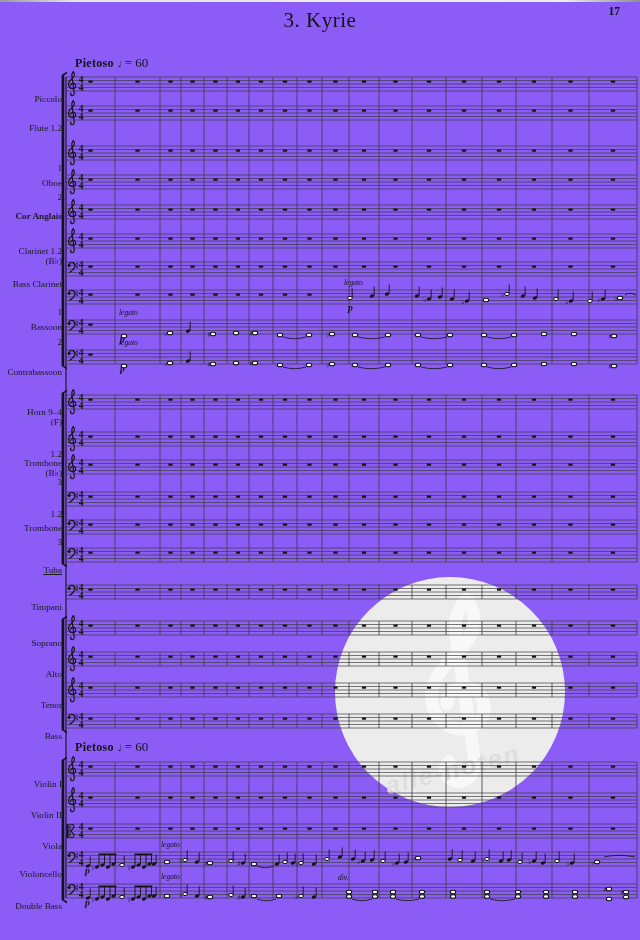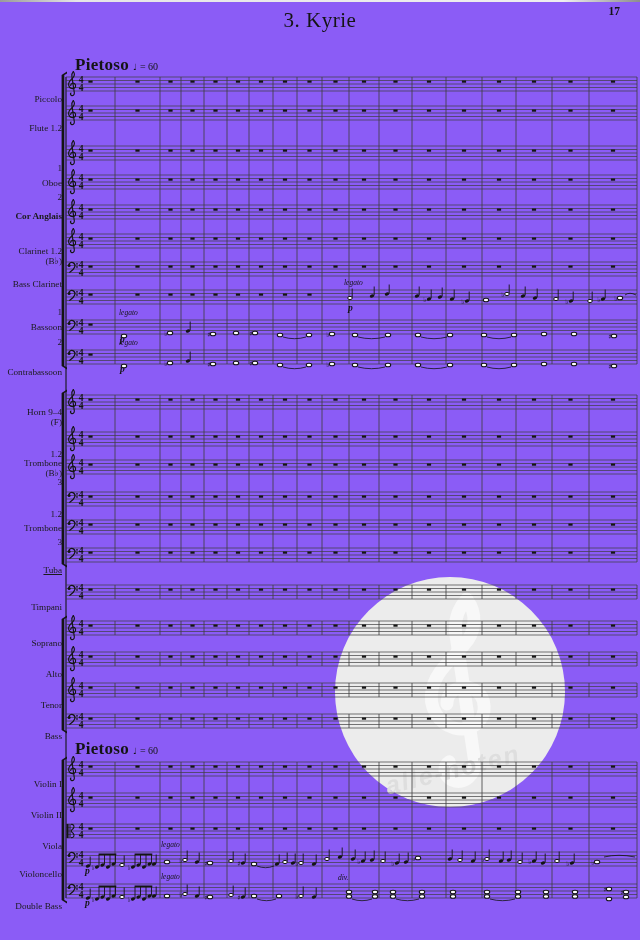--- a/index.html
+++ b/index.html
@@ -3,23 +3,23 @@
 <meta charset="utf-8">
 <style>
   html,body{margin:0;padding:0;background:#888;}
   .page{position:relative;width:640px;height:940px;background:#8b5cf6;overflow:hidden;
         font-family:"Liberation Serif","DejaVu Serif",serif;color:#141414;}
   .page::before{content:"";position:absolute;top:0;left:0;right:0;height:2px;
         background:linear-gradient(to right,#9a9a9a,#e6e6e6 12%,#efefef 88%,#8d8d8d);}
   .page-number{position:absolute;top:5px;right:20px;font-weight:bold;font-size:11.5px;}
   .title{position:absolute;top:8px;left:0;right:0;text-align:center;font-size:21px;letter-spacing:.5px;}
   .tempo{position:absolute;left:75px;font-size:11.5px;white-space:nowrap;}
-  .tempo b{font-size:17px;letter-spacing:.3px;}
+  .tempo b{font-size:12px;letter-spacing:.3px;}
   .tempo .beat{font-family:"DejaVu Sans",sans-serif;font-size:8.5px;margin-left:4px;}
-  .tempo .mm{font-size:10px;}
+  .tempo .mm{font-size:13px;}
   .plate{position:absolute;top:918px;left:0;right:0;text-align:center;font-size:9.5px;letter-spacing:1px;color:#2a2a2a;}
   .ilabel{position:absolute;right:578px;font-size:9.2px;line-height:11px;white-space:nowrap;color:#1b1b1b;}
   #labels{position:absolute;inset:0;pointer-events:none;margin-top:15px;}
   .watermark{position:absolute;left:335px;top:577px;width:230px;height:230px;}
   .wm-circle{position:absolute;inset:0;border-radius:50%;background:#ececec;}
   .wm-text{position:absolute;left:-12px;top:178px;width:260px;text-align:center;
         transform:rotate(-14deg);font-family:"Liberation Sans","DejaVu Sans",sans-serif;
         font-style:italic;font-weight:bold;font-size:25px;letter-spacing:2px;color:#dedede;}
   svg{position:absolute;left:0;top:0;}
 </style>

